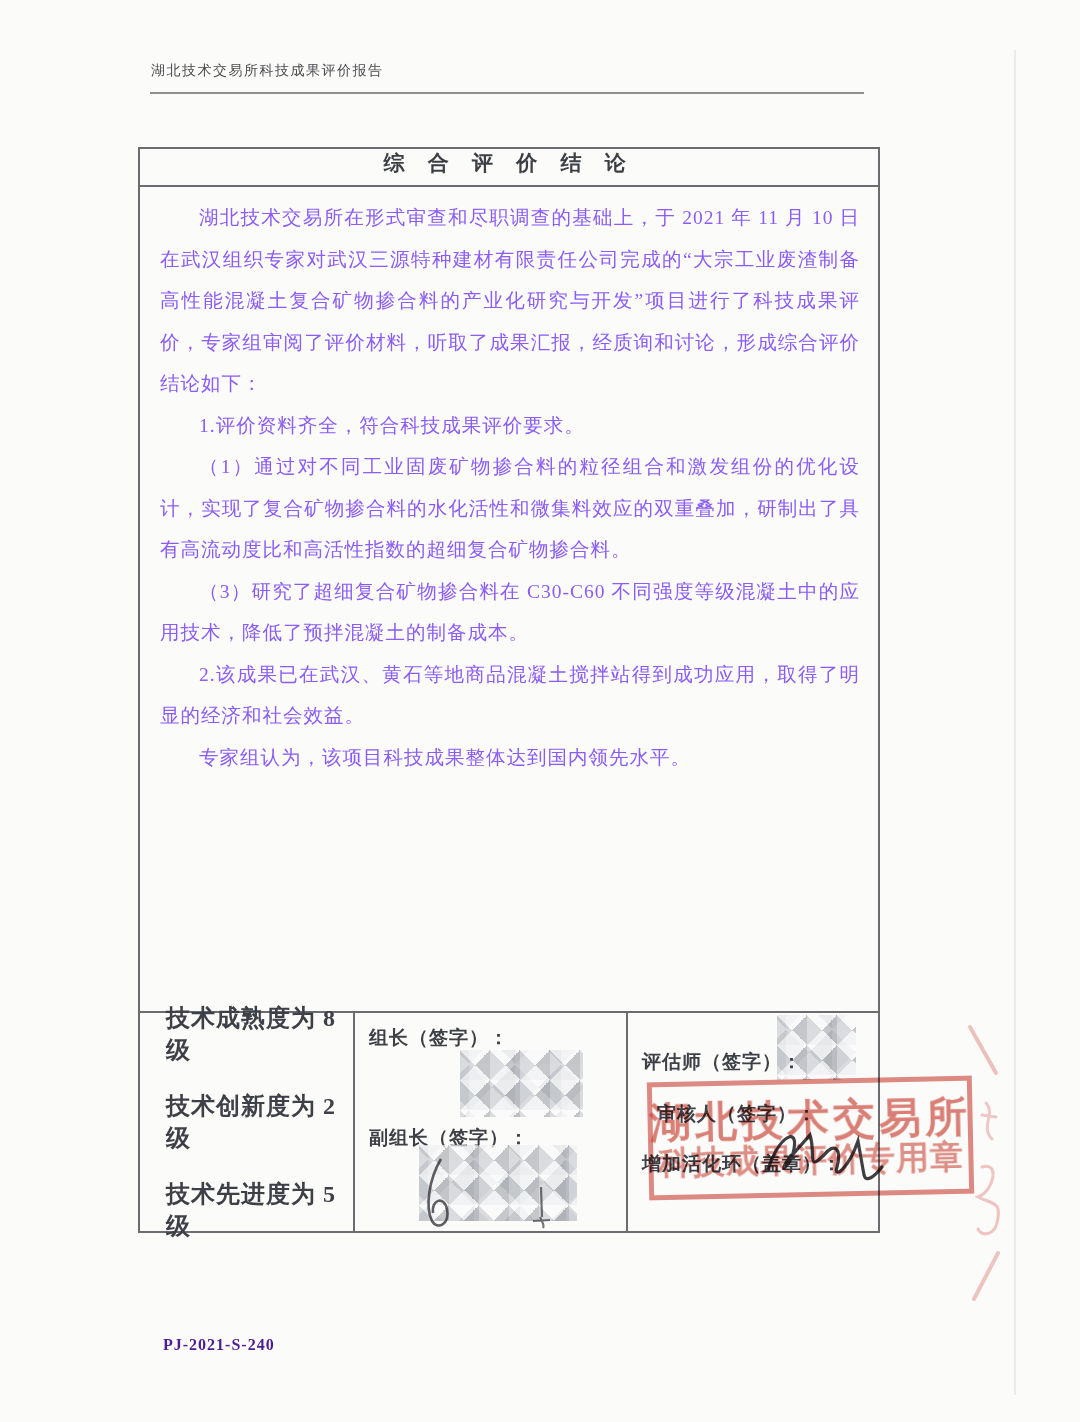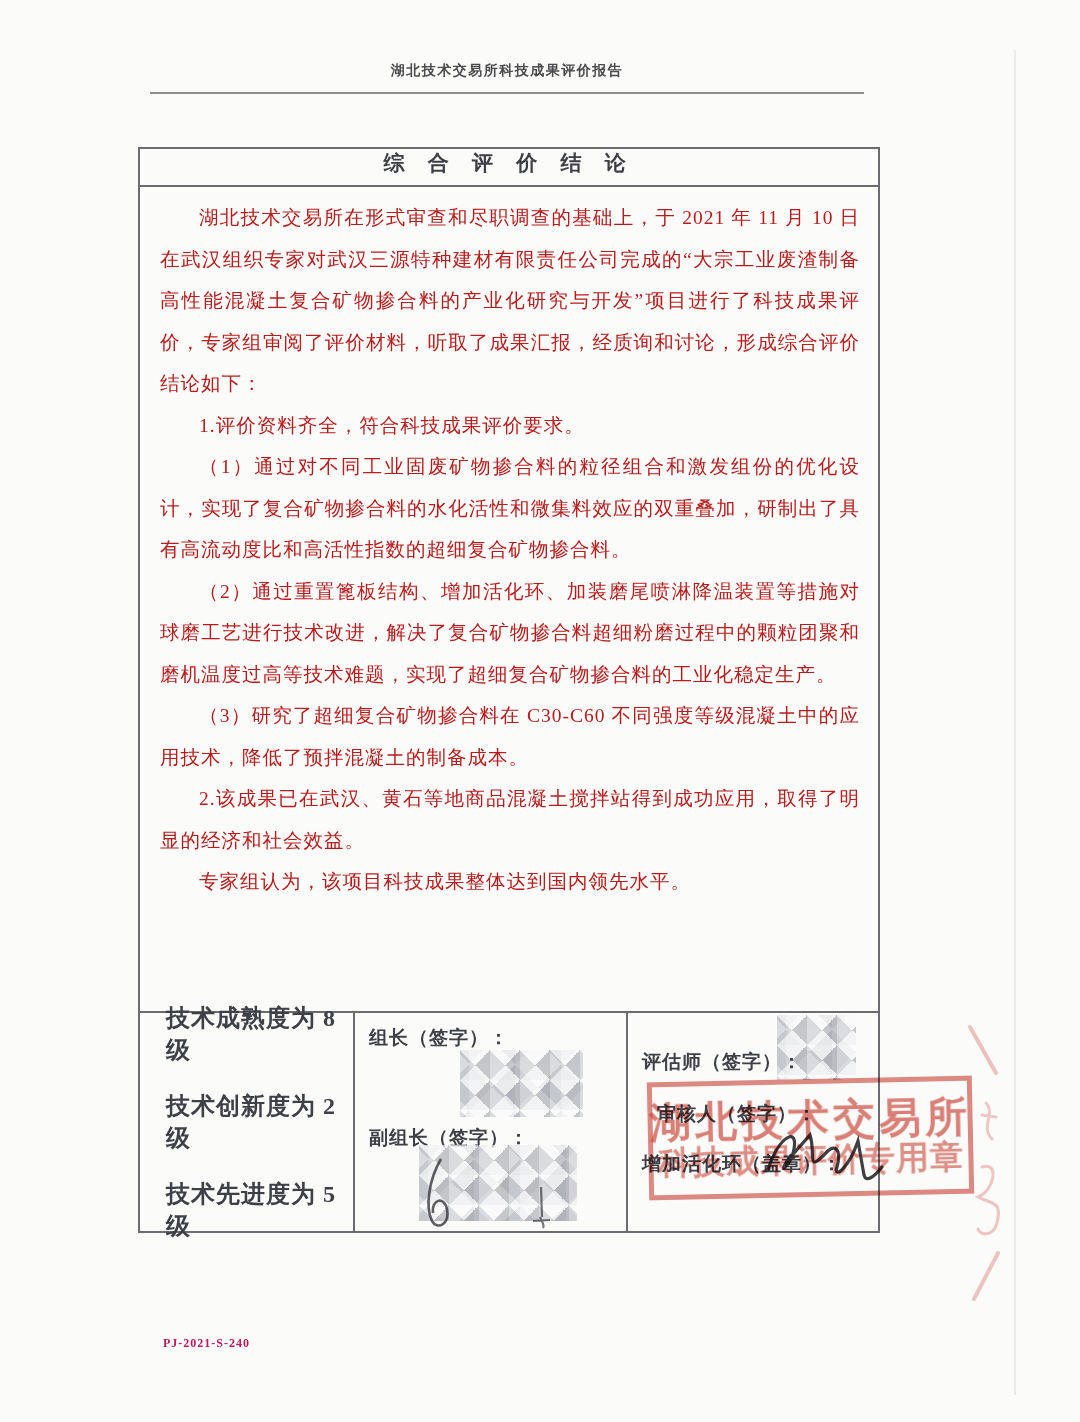--- a/index.html
+++ b/index.html
@@ -13,21 +13,21 @@
     overflow:hidden;
   }
   
   .crease{
     position:absolute;left:1014px;top:50px;width:2px;height:1345px;
     background:rgba(110,110,115,0.10);
   }
   
   .doc-header{
     position:absolute;left:151px;top:62px;width:712px;
-    text-align:center;font-size:14px;font-weight:700;
+    font-size:14px;font-weight:400;
     color:#4b4b4e;letter-spacing:1.5px;
     filter:blur(0.3px);
   }
   .header-rule{
     position:absolute;left:150px;top:92px;width:714px;height:2px;
     background:#8e8e91;
   }
   
   .main-box{
     position:absolute;left:138px;top:147px;width:742px;height:1086px;
@@ -46,21 +46,21 @@
   .body-text{
     padding:10px 18px 0 20px;
   }
   .body-text p{
     margin:0;
     text-indent:2em;
     font-size:19.5px;
     line-height:41.5px;
     letter-spacing:1px;
     text-align:justify;
-    color:#b91c1c;
+    color:#8b5cf6;
     filter:blur(0.25px);
   }
   
   .sig-table{
     position:absolute;left:0;bottom:0;width:100%;height:220px;
     border-top:2px solid #6b6b70;
     display:flex;box-sizing:border-box;
   }
   .sig-cell{position:relative;box-sizing:border-box;height:100%;margin-left:6px;}
   .sig-cell.c1{width:209px;border-right:2px solid #6b6b70;
@@ -101,21 +101,21 @@
     font-size:42px;font-weight:700;color:rgba(204,64,50,0.66);
     letter-spacing:4px;line-height:1.05;white-space:nowrap;
   }
   .stamp-line2{
     font-size:33px;font-weight:700;color:rgba(204,64,50,0.58);
     letter-spacing:1px;line-height:1.1;white-space:nowrap;
   }
   
   .doc-number{
     position:absolute;left:163px;top:1336px;
-    font-size:12px;font-weight:600;color:#be185d;letter-spacing:1px;
+    font-size:16px;font-weight:600;color:#4c1d95;letter-spacing:1px;
     filter:blur(0.3px);
   }
 </style>
 </head>
 <body>
 
 <div class="page">
 
   <div class="crease"></div>
 
@@ -125,21 +125,20 @@
   <div class="main-box">
 
     <div class="section-title-row">
       <span class="section-title">综 合 评 价 结 论</span>
     </div>
 
     <div class="body-text">
       <p>湖北技术交易所在形式审查和尽职调查的基础上，于 2021 年 11 月 10 日在武汉组织专家对武汉三源特种建材有限责任公司完成的“大宗工业废渣制备高性能混凝土复合矿物掺合料的产业化研究与开发”项目进行了科技成果评价，专家组审阅了评价材料，听取了成果汇报，经质询和讨论，形成综合评价结论如下：</p>
       <p>1.评价资料齐全，符合科技成果评价要求。</p>
       <p>（1）通过对不同工业固废矿物掺合料的粒径组合和激发组份的优化设计，实现了复合矿物掺合料的水化活性和微集料效应的双重叠加，研制出了具有高流动度比和高活性指数的超细复合矿物掺合料。</p>
-      <p>（2）通过重置篦板结构、增加活化环、加装磨尾喷淋降温装置等措施对球磨工艺进行技术改进，解决了复合矿物掺合料超细粉磨过程中的颗粒团聚和磨机温度过高等技术难题，实现了超细复合矿物掺合料的工业化稳定生产。</p>
       <p>（3）研究了超细复合矿物掺合料在 C30-C60 不同强度等级混凝土中的应用技术，降低了预拌混凝土的制备成本。</p>
       <p>2.该成果已在武汉、黄石等地商品混凝土搅拌站得到成功应用，取得了明显的经济和社会效益。</p>
       <p>专家组认为，该项目科技成果整体达到国内领先水平。</p>
     </div>
 
     <div class="sig-table">
 
       <div class="sig-cell c1">
         <div class="rating-line">技术成熟度为 8 级</div>
         <div class="rating-line">技术创新度为 2 级</div>

